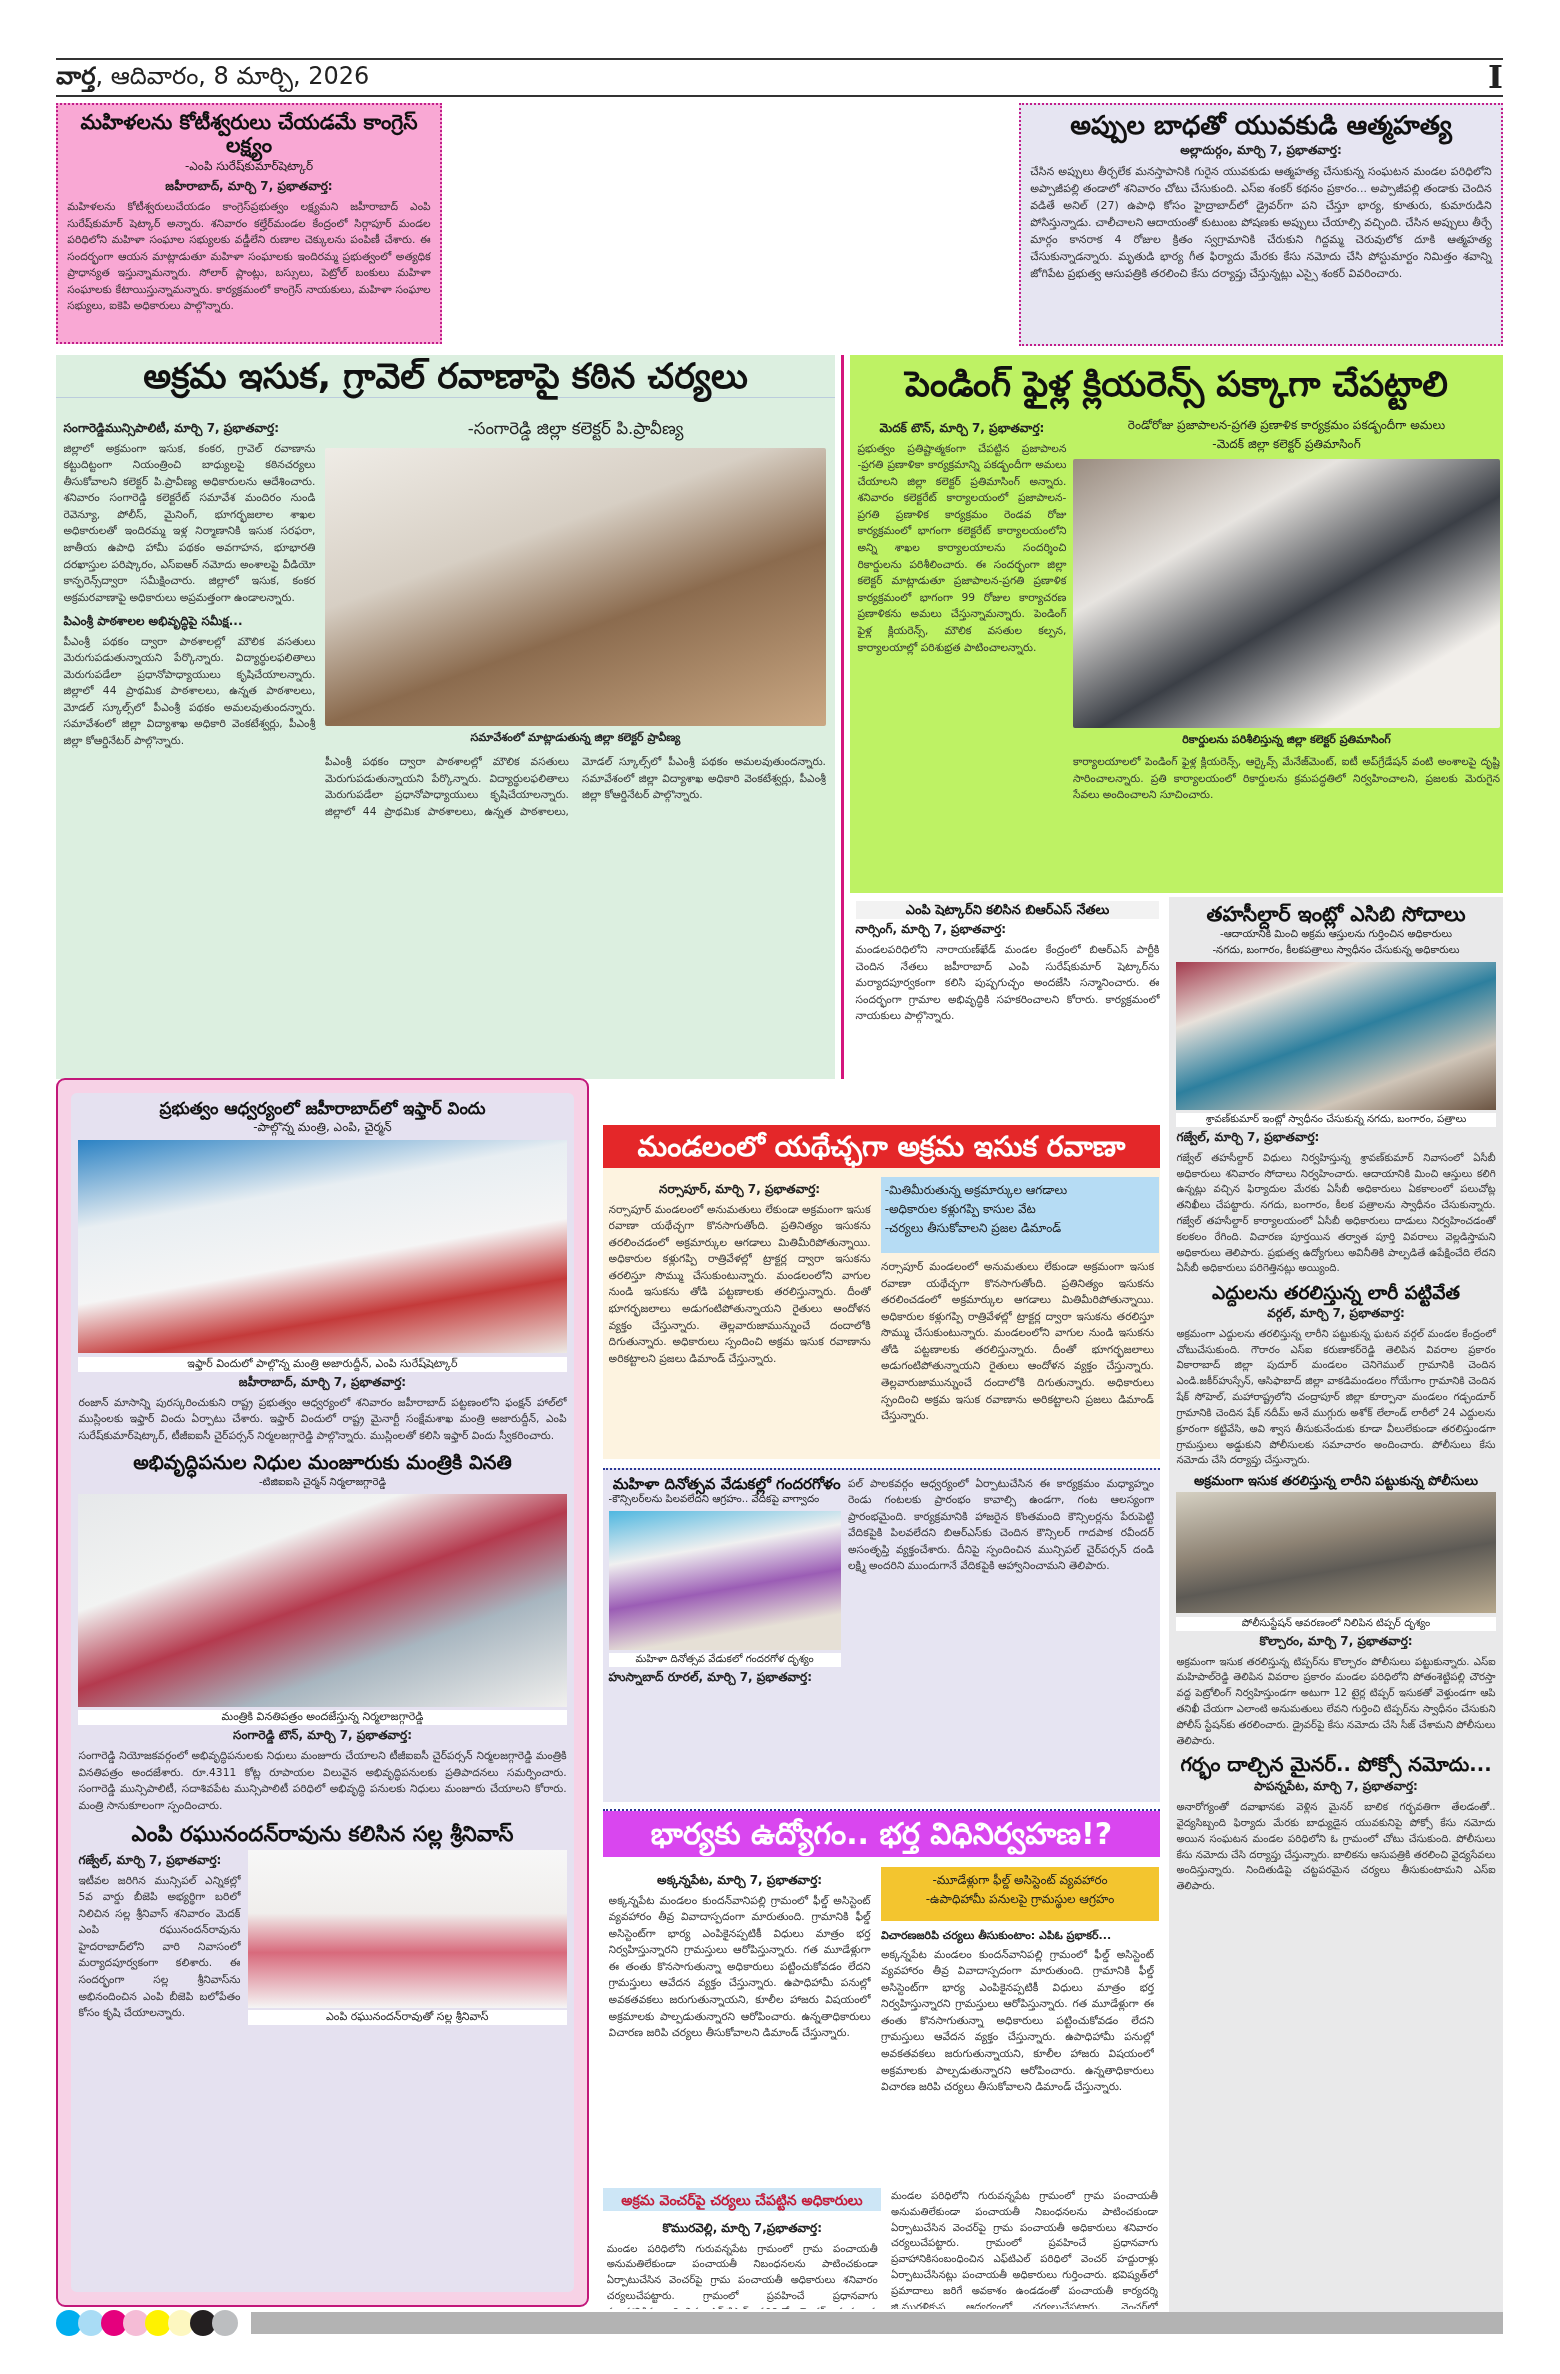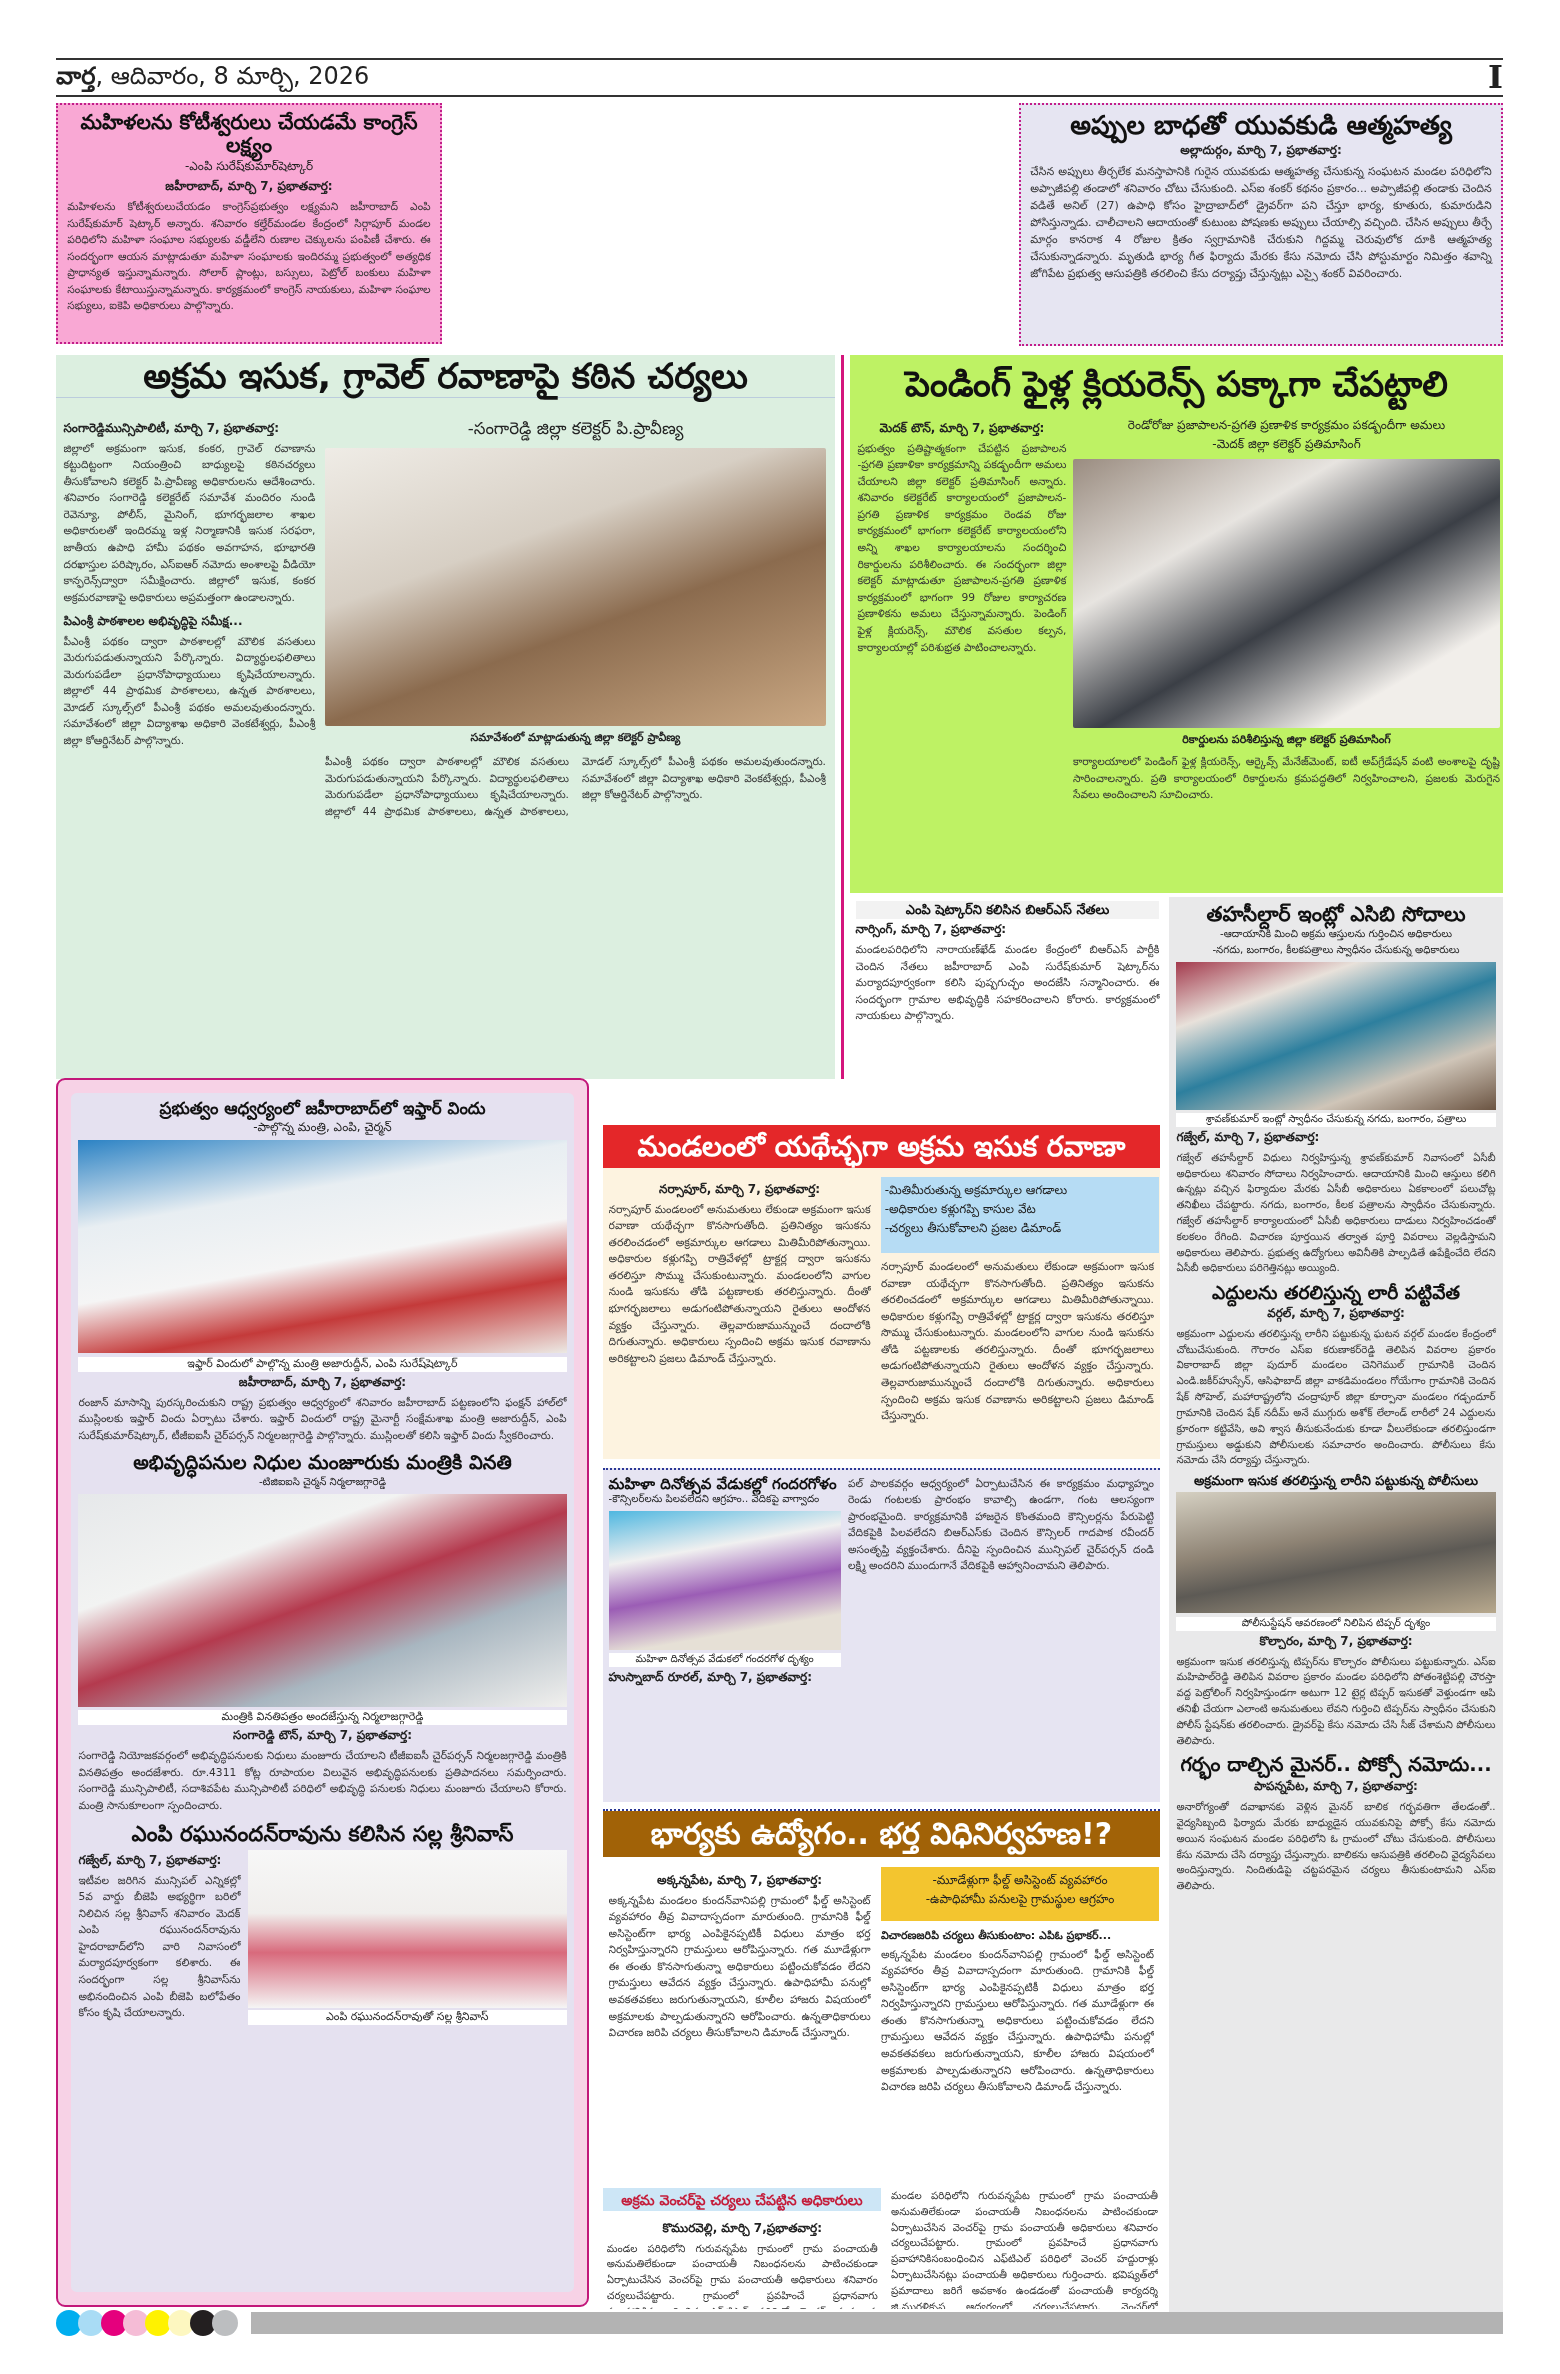--- a/index.html
+++ b/index.html
@@ -147,31 +147,31 @@
     <div class="abs" style="left:278px;top:52px;width:278px;height:76px;background:#b6dcf4;padding:3.7px;text-align:left;font-size:12px;line-height:1.6">
       <div>-మితిమీరుతున్న అక్రమార్కుల ఆగడాలు</div>
       <div>-అధికారుల కళ్లుగప్పి కాసుల వేట</div>
       <div>-చర్యలు తీసుకోవాలని ప్రజల డిమాండ్</div>
     </div>
     <div class="abs body" style="left:278px;top:134px;width:273px;bottom:5.6px;overflow:hidden">నర్సాపూర్ మండలంలో అనుమతులు లేకుండా అక్రమంగా ఇసుక రవాణా యథేచ్ఛగా కొనసాగుతోంది. ప్రతినిత్యం ఇసుకను తరలించడంలో అక్రమార్కుల ఆగడాలు మితిమీరిపోతున్నాయి. అధికారుల కళ్లుగప్పి రాత్రివేళల్లో ట్రాక్టర్ల ద్వారా ఇసుకను తరలిస్తూ సొమ్ము చేసుకుంటున్నారు. మండలంలోని వాగుల నుండి ఇసుకను తోడి పట్టణాలకు తరలిస్తున్నారు. దీంతో భూగర్భజలాలు అడుగంటిపోతున్నాయని రైతులు ఆందోళన వ్యక్తం చేస్తున్నారు. తెల్లవారుజామున్నుంచే దందాలోకి దిగుతున్నారు. అధికారులు స్పందించి అక్రమ ఇసుక రవాణాను అరికట్టాలని ప్రజలు డిమాండ్ చేస్తున్నారు.</div>
   </div>
 
   <div class="abs" style="left:547px;top:1410px;width:557px;height:334px;background:#e6e4f2;border-top:2.8px dotted #2b3896">
     <div class="abs" style="left:5.6px;top:5.6px;width:232px">
-      <div class="hl" style="font-size:15px;text-align:left">మహిళా దినోత్సవ వేడుకల్లో గందరగోళం</div>
+      <div class="hl" style="font-size:15px;text-align:right">మహిళా దినోత్సవ వేడుకల్లో గందరగోళం</div>
       <div style="font-size:10.2px">-కౌన్సిలర్‌లను పిలవలేదని ఆగ్రహం.. వేదికపై వాగ్వాదం</div>
       <div style="height:139px;margin:3.7px 0;background:linear-gradient(170deg,#4fb7e0 0%,#f0f0f0 30%,#9b5db5 55%,#e6e0d6 80%)"></div>
       <div class="byline" style="background:#fff;font-size:10.2px">మహిళా దినోత్సవ వేడుకలో గందరగోళ దృశ్యం</div>
       <div class="dateline" style="text-align:left">హుస్నాబాద్ రూరల్, మార్చి 7, ప్రభాతవార్త:</div>
     </div>
     <div class="abs body" style="left:245px;top:5.6px;width:306px;bottom:5.6px;overflow:hidden">పల్ పాలకవర్గం ఆధ్వర్యంలో ఏర్పాటుచేసిన ఈ కార్యక్రమం మధ్యాహ్నం రెండు గంటలకు ప్రారంభం కావాల్సి ఉండగా, గంట ఆలస్యంగా ప్రారంభమైంది. కార్యక్రమానికి హాజరైన కొంతమంది కౌన్సిలర్లను పేరుపెట్టి వేదికపైకి పిలవలేదని బిఆర్ఎస్‌కు చెందిన కౌన్సిలర్ గాదపాక రవీందర్ అసంతృప్తి వ్యక్తంచేశారు. దీనిపై స్పందించిన మున్సిపల్ చైర్‌పర్సన్ దండి లక్ష్మి అందరిని ముందుగానే వేదికపైకి ఆహ్వానించామని తెలిపారు.</div>
   </div>
 
   <div class="abs" style="left:547px;top:1751px;width:557px;height:371px;border-top:2.8px dotted #2b3896">
-    <div class="hl" style="font-size:30px;background:#a16207;color:#fff;padding:5.6px 0">భార్యకు ఉద్యోగం.. భర్త విధినిర్వహణ!?</div>
+    <div class="hl" style="font-size:30px;background:#d946ef;color:#fff;padding:5.6px 0">భార్యకు ఉద్యోగం.. భర్త విధినిర్వహణ!?</div>
     <div class="abs" style="left:5.6px;top:59px;width:262px;bottom:5.6px;overflow:hidden">
       <div class="dateline">అక్కన్నపేట, మార్చి 7, ప్రభాతవార్త:</div>
       <div class="body">అక్కన్నపేట మండలం కుందన్‌వానిపల్లి గ్రామంలో ఫీల్డ్ అసిస్టెంట్ వ్యవహారం తీవ్ర వివాదాస్పదంగా మారుతుంది. గ్రామానికి ఫీల్డ్ అసిస్టెంట్‌గా భార్య ఎంపికైనప్పటికీ విధులు మాత్రం భర్త నిర్వహిస్తున్నారని గ్రామస్తులు ఆరోపిస్తున్నారు. గత మూడేళ్లుగా ఈ తంతు కొనసాగుతున్నా అధికారులు పట్టించుకోవడం లేదని గ్రామస్తులు ఆవేదన వ్యక్తం చేస్తున్నారు. ఉపాధిహామీ పనుల్లో అవకతవకలు జరుగుతున్నాయని, కూలీల హాజరు విషయంలో అక్రమాలకు పాల్పడుతున్నారని ఆరోపించారు. ఉన్నతాధికారులు విచారణ జరిపి చర్యలు తీసుకోవాలని డిమాండ్ చేస్తున్నారు.</div>
     </div>
     <div class="abs" style="left:278px;top:56px;width:278px;height:54px;background:#f3c52f;padding:3.7px;text-align:center;font-size:12px;line-height:1.6">
       <div>-మూడేళ్లుగా ఫీల్డ్ అసిస్టెంట్ వ్యవహారం</div>
       <div>-ఉపాధిహామీ పనులపై గ్రామస్థుల ఆగ్రహం</div>
     </div>
     <div class="abs" style="left:278px;top:115px;width:273px;bottom:5.6px;overflow:hidden">
       <div class="dateline" style="text-align:left;font-size:11px">విచారణజరిపి చర్యలు తీసుకుంటాం: ఎపిఓ ప్రభాకర్...</div>

